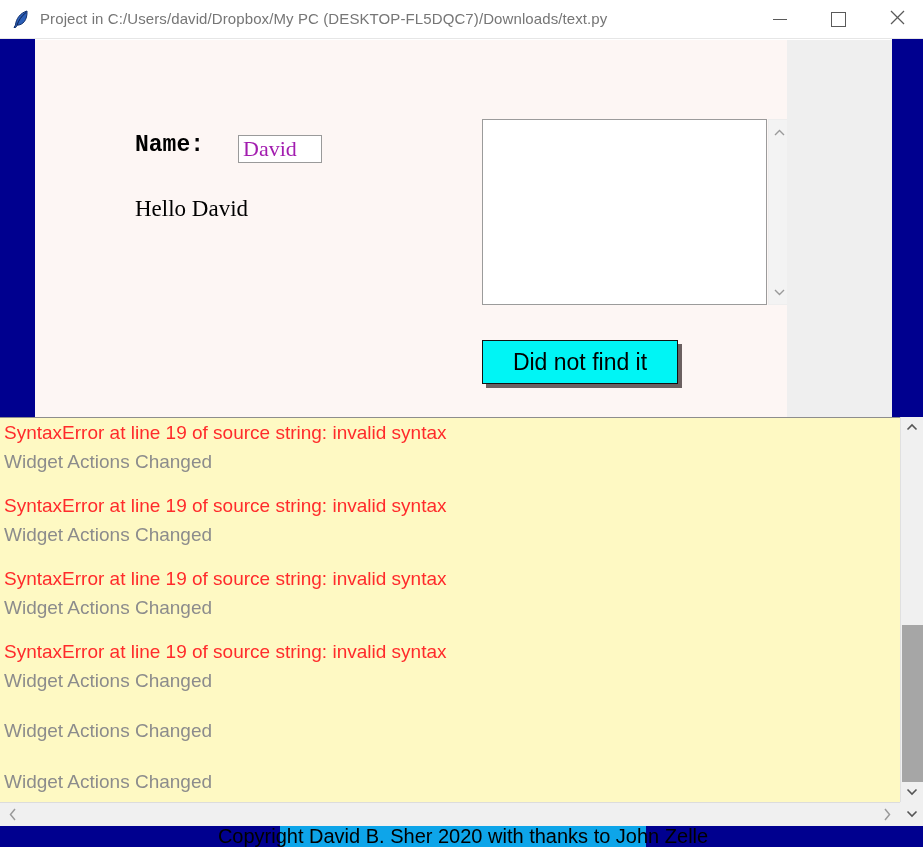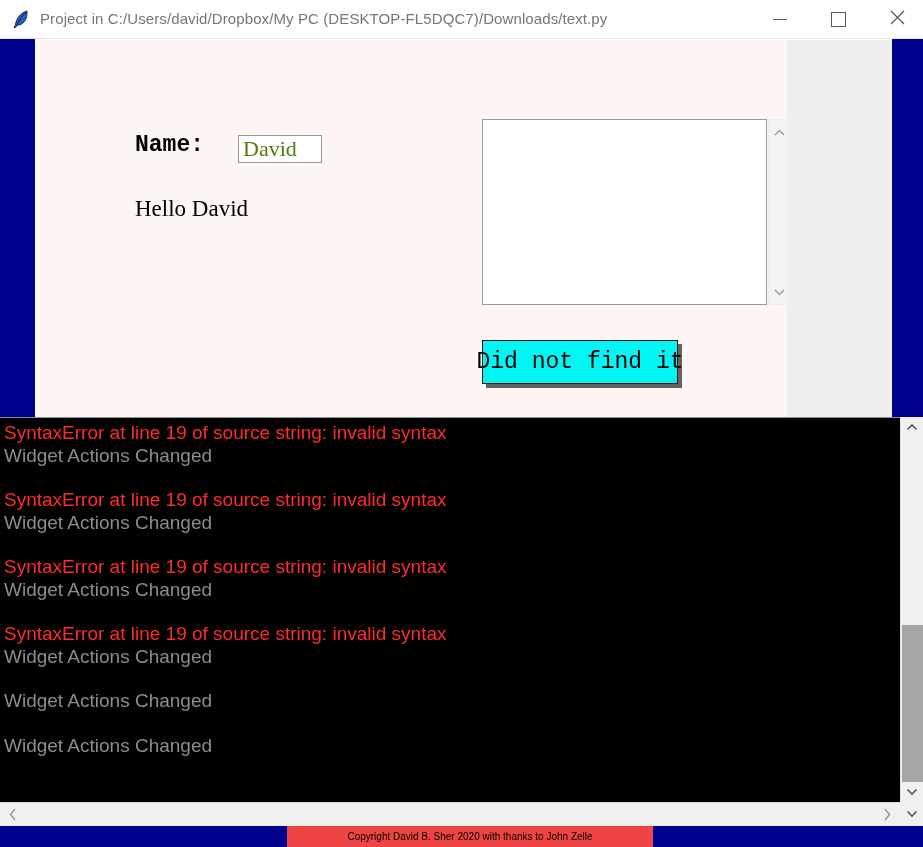--- a/index.html
+++ b/index.html
@@ -98,21 +98,21 @@
   
   .name-entry {
     position: absolute;
     left: 203px; top: 95px;
     width: 84px; height: 28px;
     background: #ffffff;
     border: 1px solid #9a9a9a;
     box-sizing: border-box;
     font-family: "Liberation Serif", serif;
     font-size: 22px;
-    color: #4d7c0f;
+    color: #a21caf;
     padding: 0 0 0 4px;
     line-height: 26px;
     overflow: hidden;
     white-space: nowrap;
   }
   .hello-label {
     position: absolute;
     left: 100px; top: 156px;
     font-family: "Liberation Serif", serif;
     font-weight: normal;
@@ -147,52 +147,52 @@
 
   
   .cyan-btn {
     position: absolute;
     left: 447px; top: 300px;
     width: 196px; height: 44px;
     background: #00f5f5;
     border: 1px solid #111111;
     box-sizing: border-box;
     box-shadow: 4px 4px 0 0 #6b6060;
-    font-family: Liberation Mono, monospace;
+    font-family: Liberation Sans, sans-serif;
     font-size: 23px;
     color: #000000;
     display: flex; align-items: center; justify-content: center;
     white-space: nowrap;
   }
 
   
   .log-pane {
     position: absolute;
     left: 0; top: 417px;
     width: 923px; height: 385px;
-    background: #000000;
+    background: #fef9c3;
     border-top: 1px solid #8d8d8d;
     box-sizing: border-box;
   }
   .log-inner {
     position: absolute;
     left: 0; top: 0;
     width: 898px; height: 383px;
     overflow: hidden;
     padding: 4px 0 0 4px;
     box-sizing: border-box;
   }
   .log-line {
     font-family: "Liberation Sans", sans-serif;
     font-size: 19px;
     line-height: 22.5px;
     white-space: nowrap;
   }
   .log-err { color: #ff2b2b; }
-  .log-info { color: #8c8c8c; }
+  .log-info { color: #8c8c8c; margin-top: 6px; }
   .log-gap { height: 22px; }
 
   
   .log-vscroll {
     position: absolute;
     left: 900px; top: 417px;
     width: 23px; height: 385px;
     background: #f0f0f0;
     border-left: 1px solid #e0e0e0;
     box-sizing: border-box;
@@ -241,27 +241,26 @@
   .bottom-bar {
     position: absolute;
     left: 0; top: 826px;
     width: 923px; height: 21px;
     background: #00008f;
   }
   .copyright {
     position: absolute;
     left: 280px; top: 826px;
     width: 366px; height: 21px;
-    background: #ef4444;
+    background: #0ea5e9;
     color: #000000;
     font-family: "Liberation Sans", sans-serif;
-    font-size: 10px;
-    display: flex; align-items: center; justify-content: center;
-    white-space: nowrap;
-    margin-left: 7px;
+    font-size: 20px;
+    display: flex; align-items: center; justify-content: center;
+    white-space: nowrap;
   }
 </style>
 </head>
 <body>
 
 <div id="root">
 
   <div class="titlebar">
     <div class="title-icon">
       <svg width="22" height="22" viewBox="0 0 22 22">

